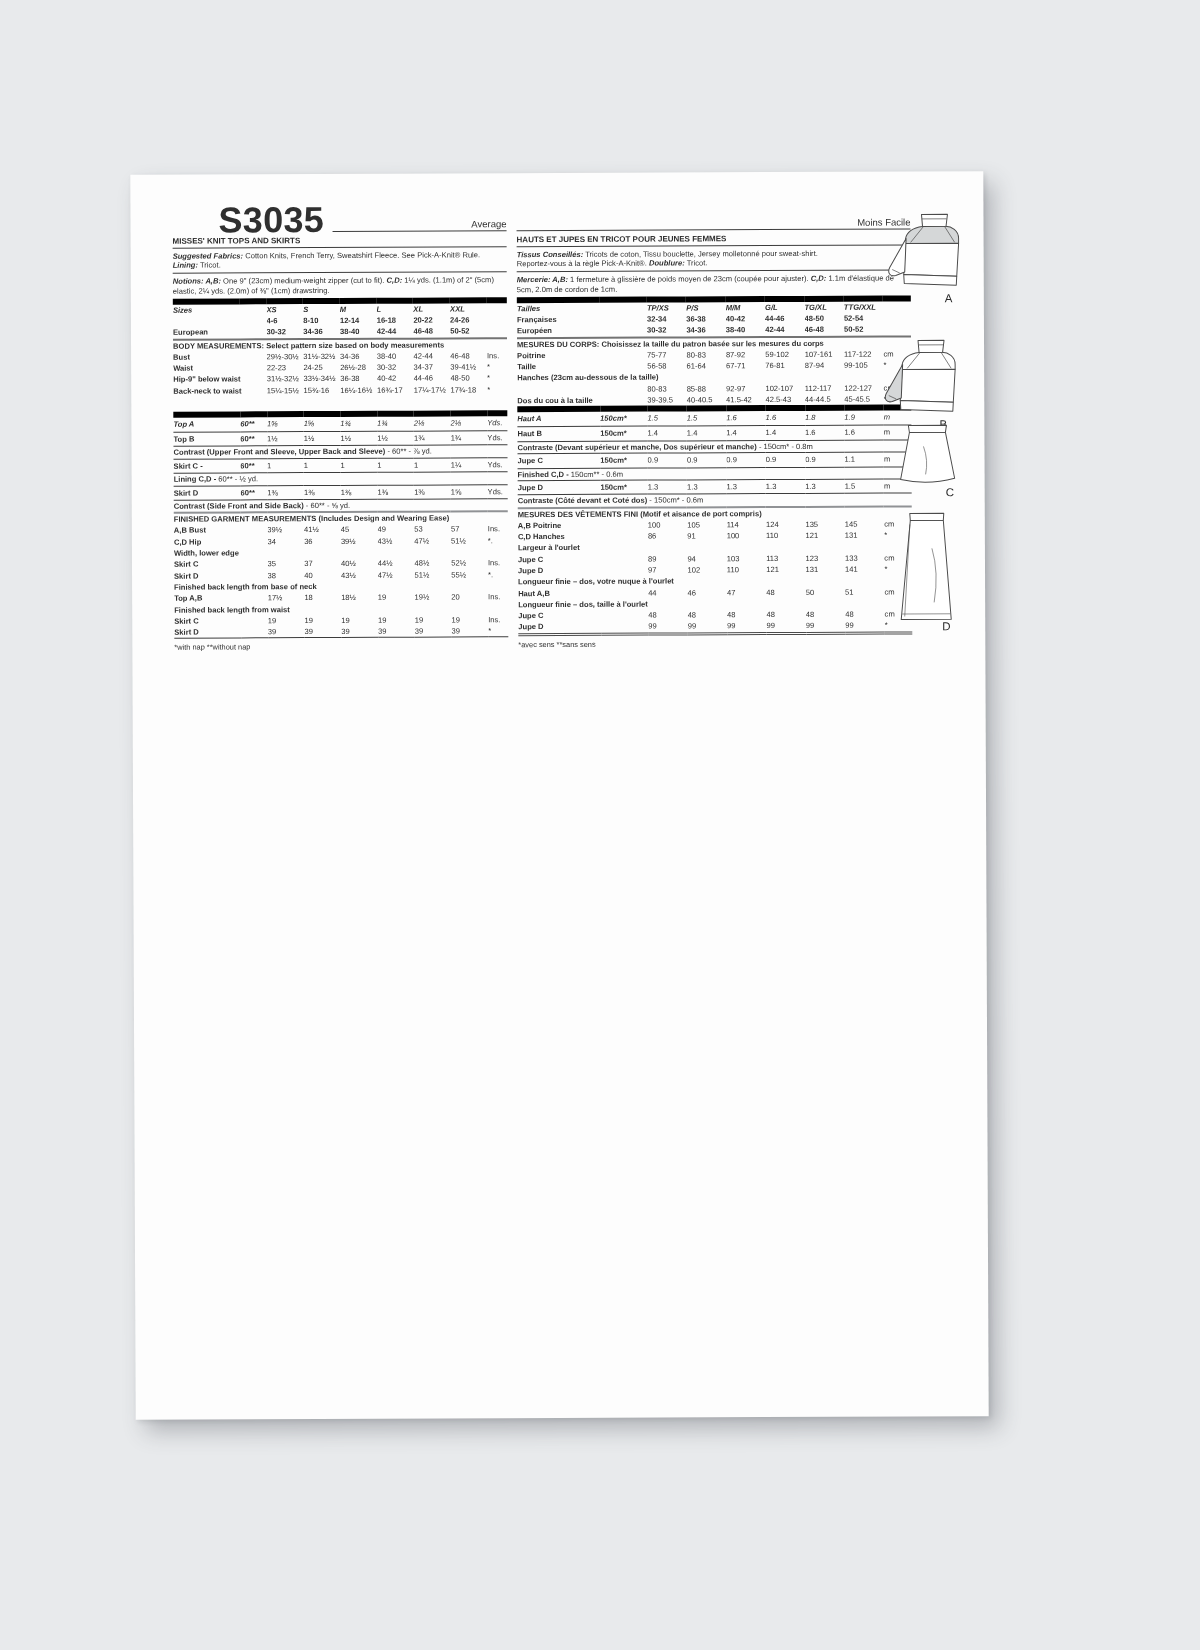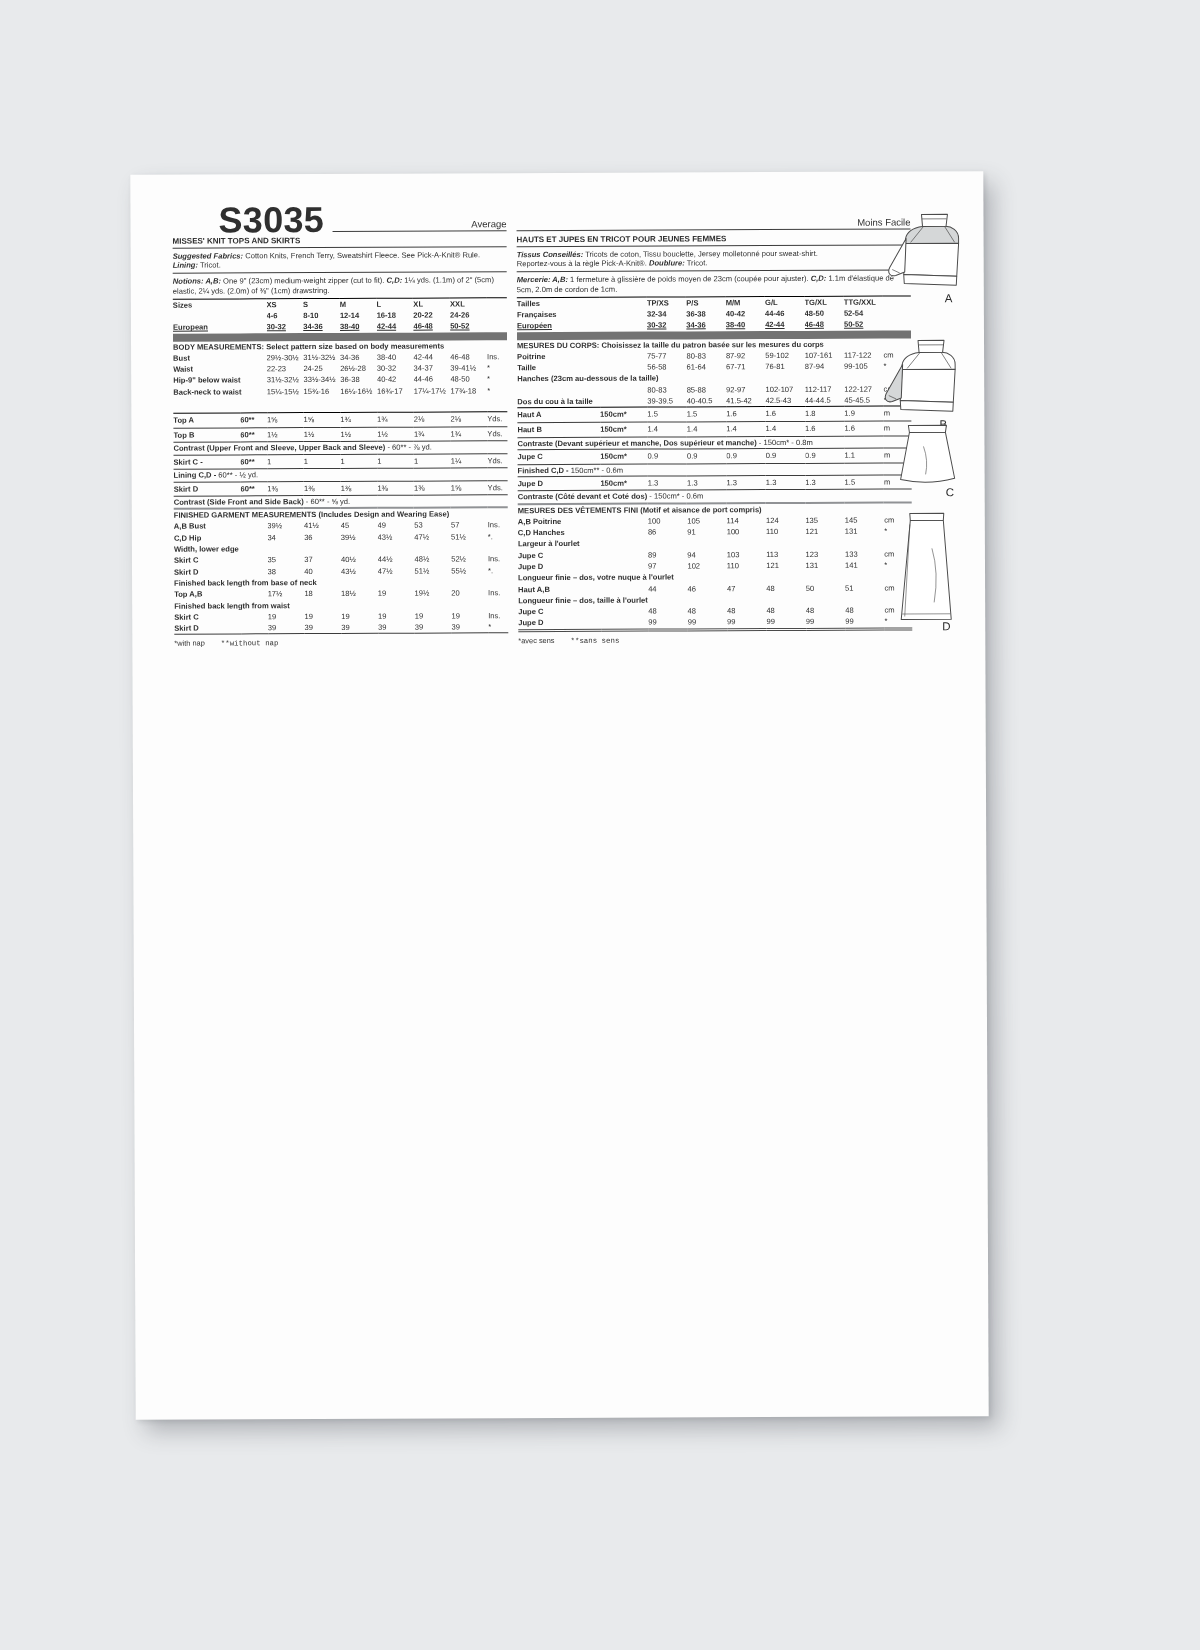--- a/index.html
+++ b/index.html
@@ -32,29 +32,29 @@
 
   table.spec{width:100%;border-collapse:collapse;table-layout:fixed;font-size:7.6px;line-height:9.3px;color:#2f2f2f;}
   table.spec td{padding:1px 0;vertical-align:bottom;white-space:nowrap;overflow:hidden;}
   table.spec td.lab,table.spec td.wd{font-weight:700;}
   table.spec tr.hd td{font-weight:700;}
   td.sec{font-weight:700;padding-top:2.5px;padding-bottom:1.5px;white-space:normal;line-height:9px;}
   td.sub{font-weight:700;}
   td.gap{height:13px;padding:0;}
   tr.y td{padding:2.2px 0;}
   td.unit{padding-left:1px;}
-  .rt1{border-top:1px solid #000000;}
+  .rt1{border-top:6px solid #000000;font-style:italic;}
   .rt2{border-top:2px solid #909295;}
   .rb1{border-bottom:1px solid #3c3c3c;}
-  .rb2{border-bottom:8px solid #737373;text-decoration:underline;}
+  .rb2{border-bottom:2px solid #737373;}
   table.end1{border-bottom:1.5px solid #3c3c3c;}
   table.end2{border-bottom:3px double #4a4a4a;}
   .sp-line b{font-weight:700;}
   .footnote{font-size:7.4px;padding-top:4px;color:#2f2f2f;}
-  .footnote .fn2{margin-left:14px;font-family:Liberation Mono, monospace;}
+  .footnote .fn2{}
 
   .garment{position:absolute;}
   .glabel{position:absolute;font-size:11.5px;color:#2b2b2b;letter-spacing:.5px;}
   .garment svg{display:block;}
 </style>
 </head>
 <body>
 
 <div class="page">
 

